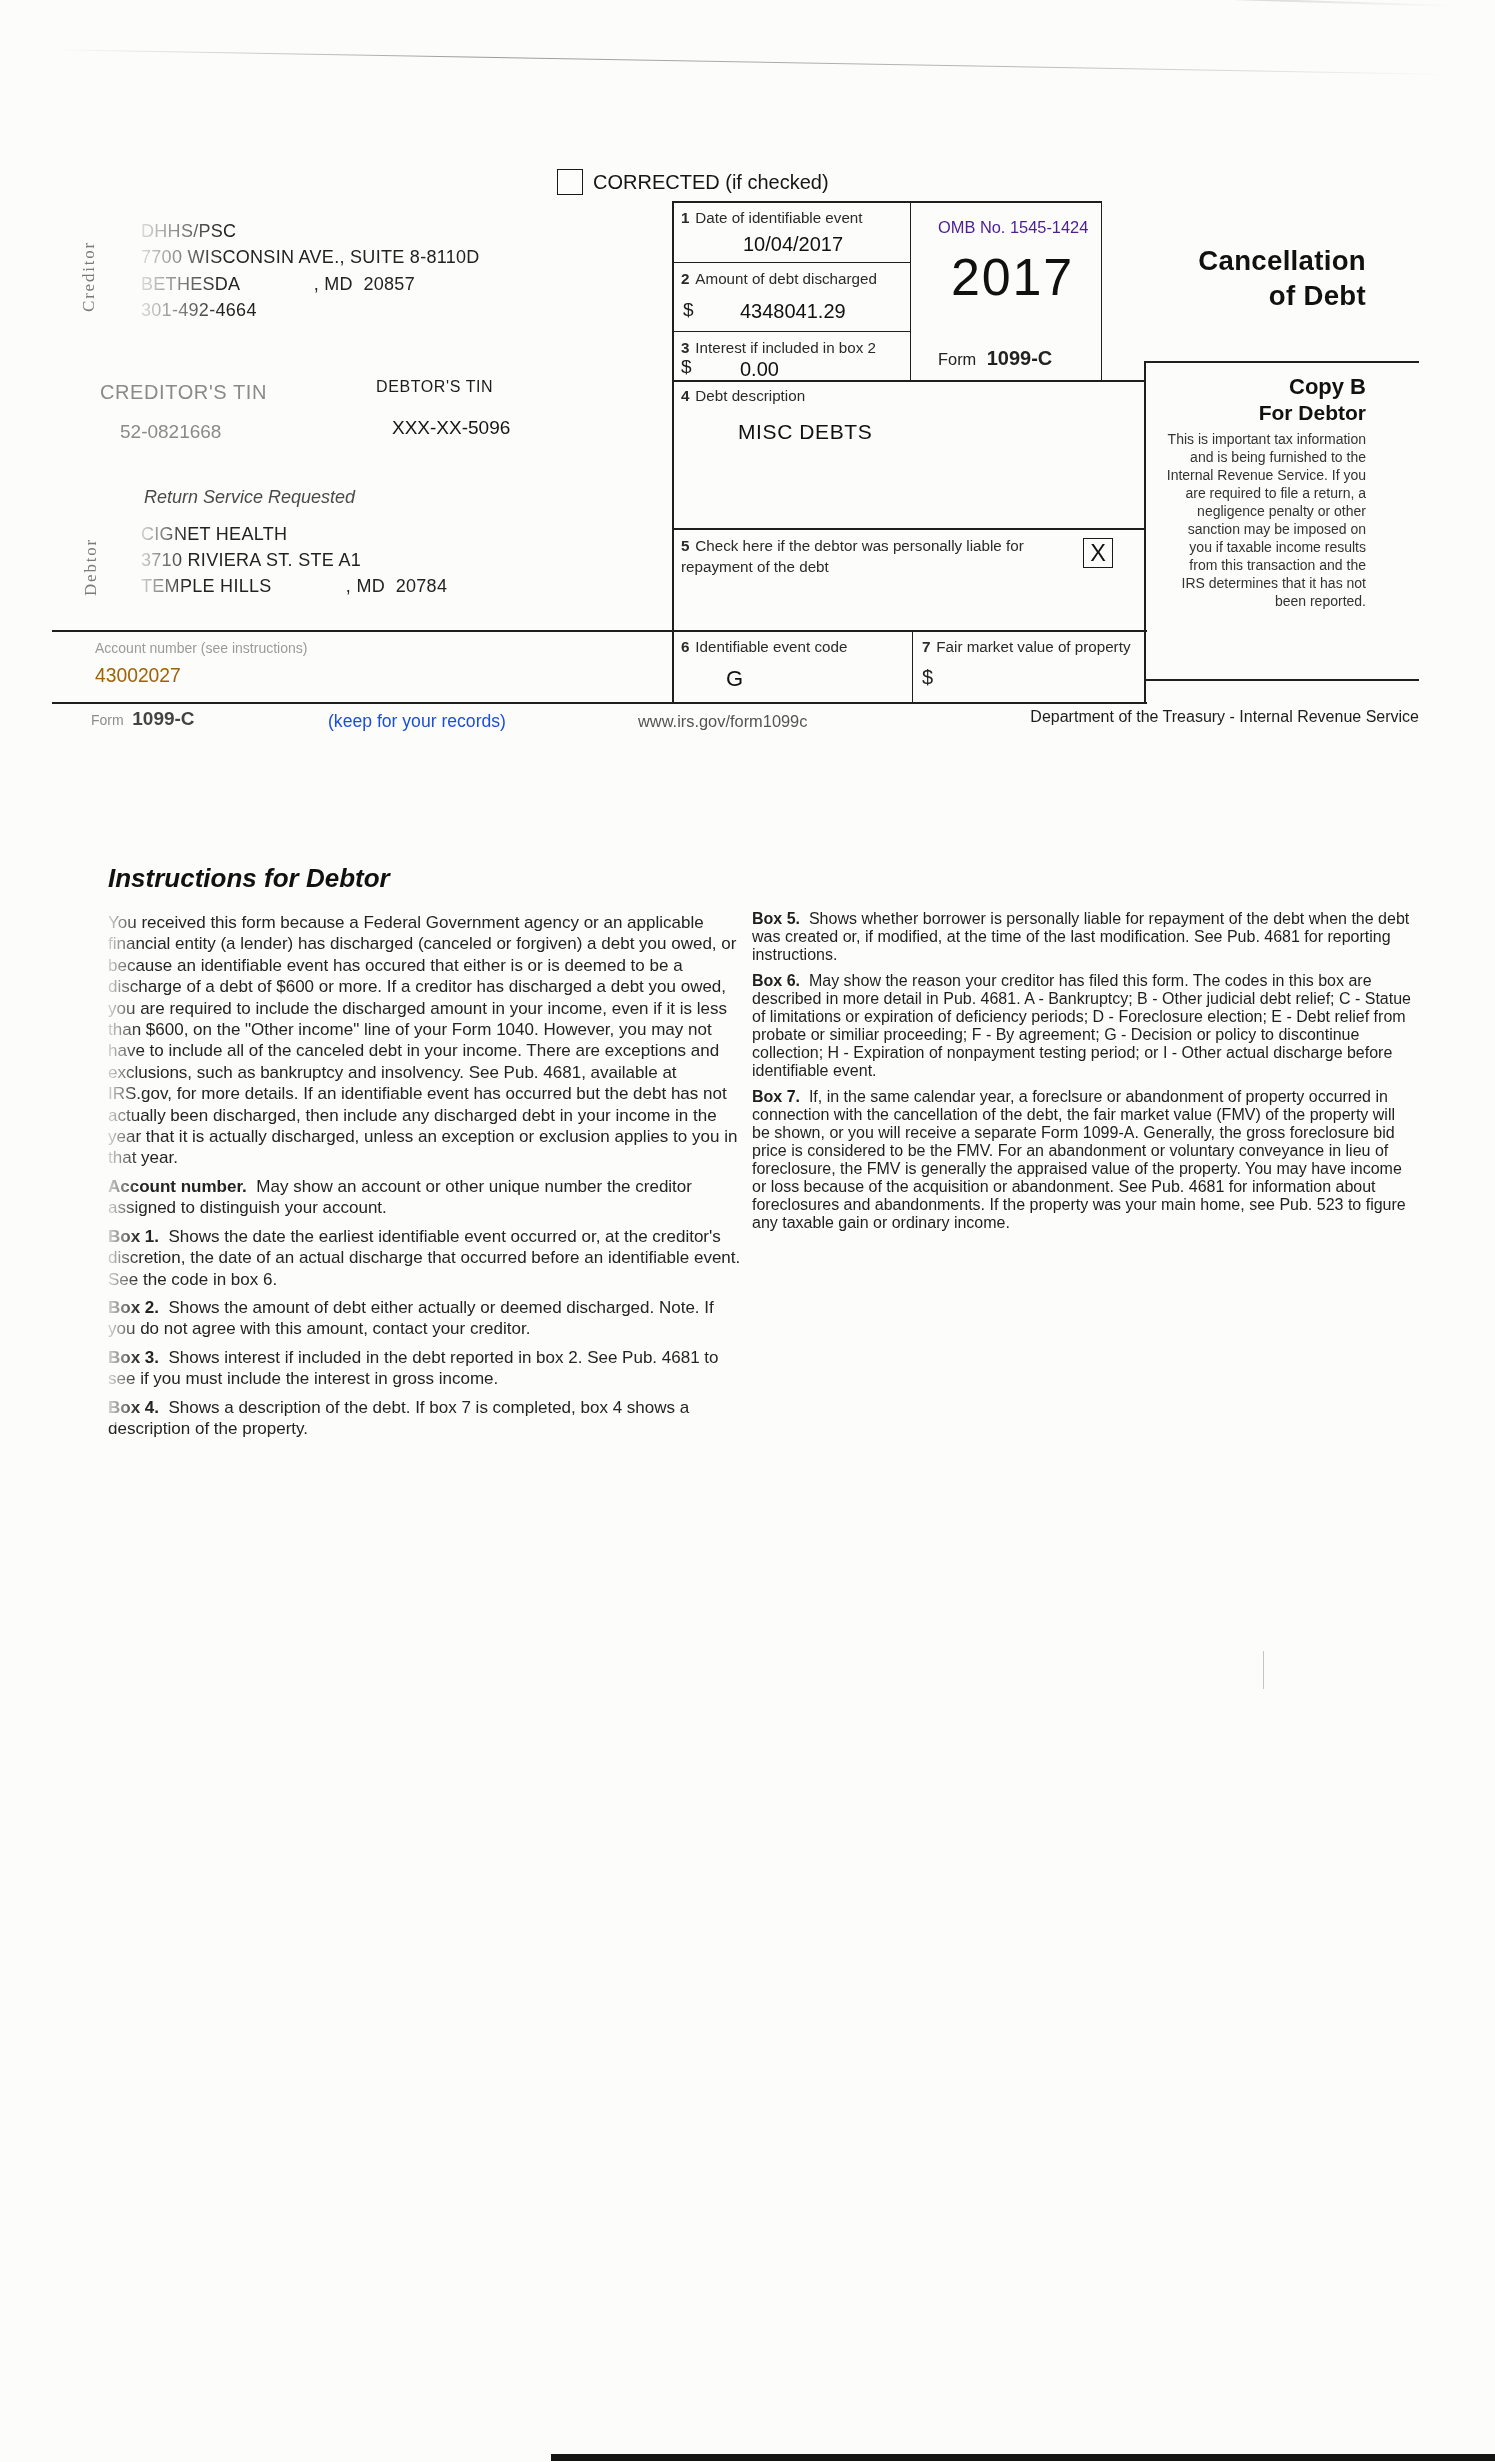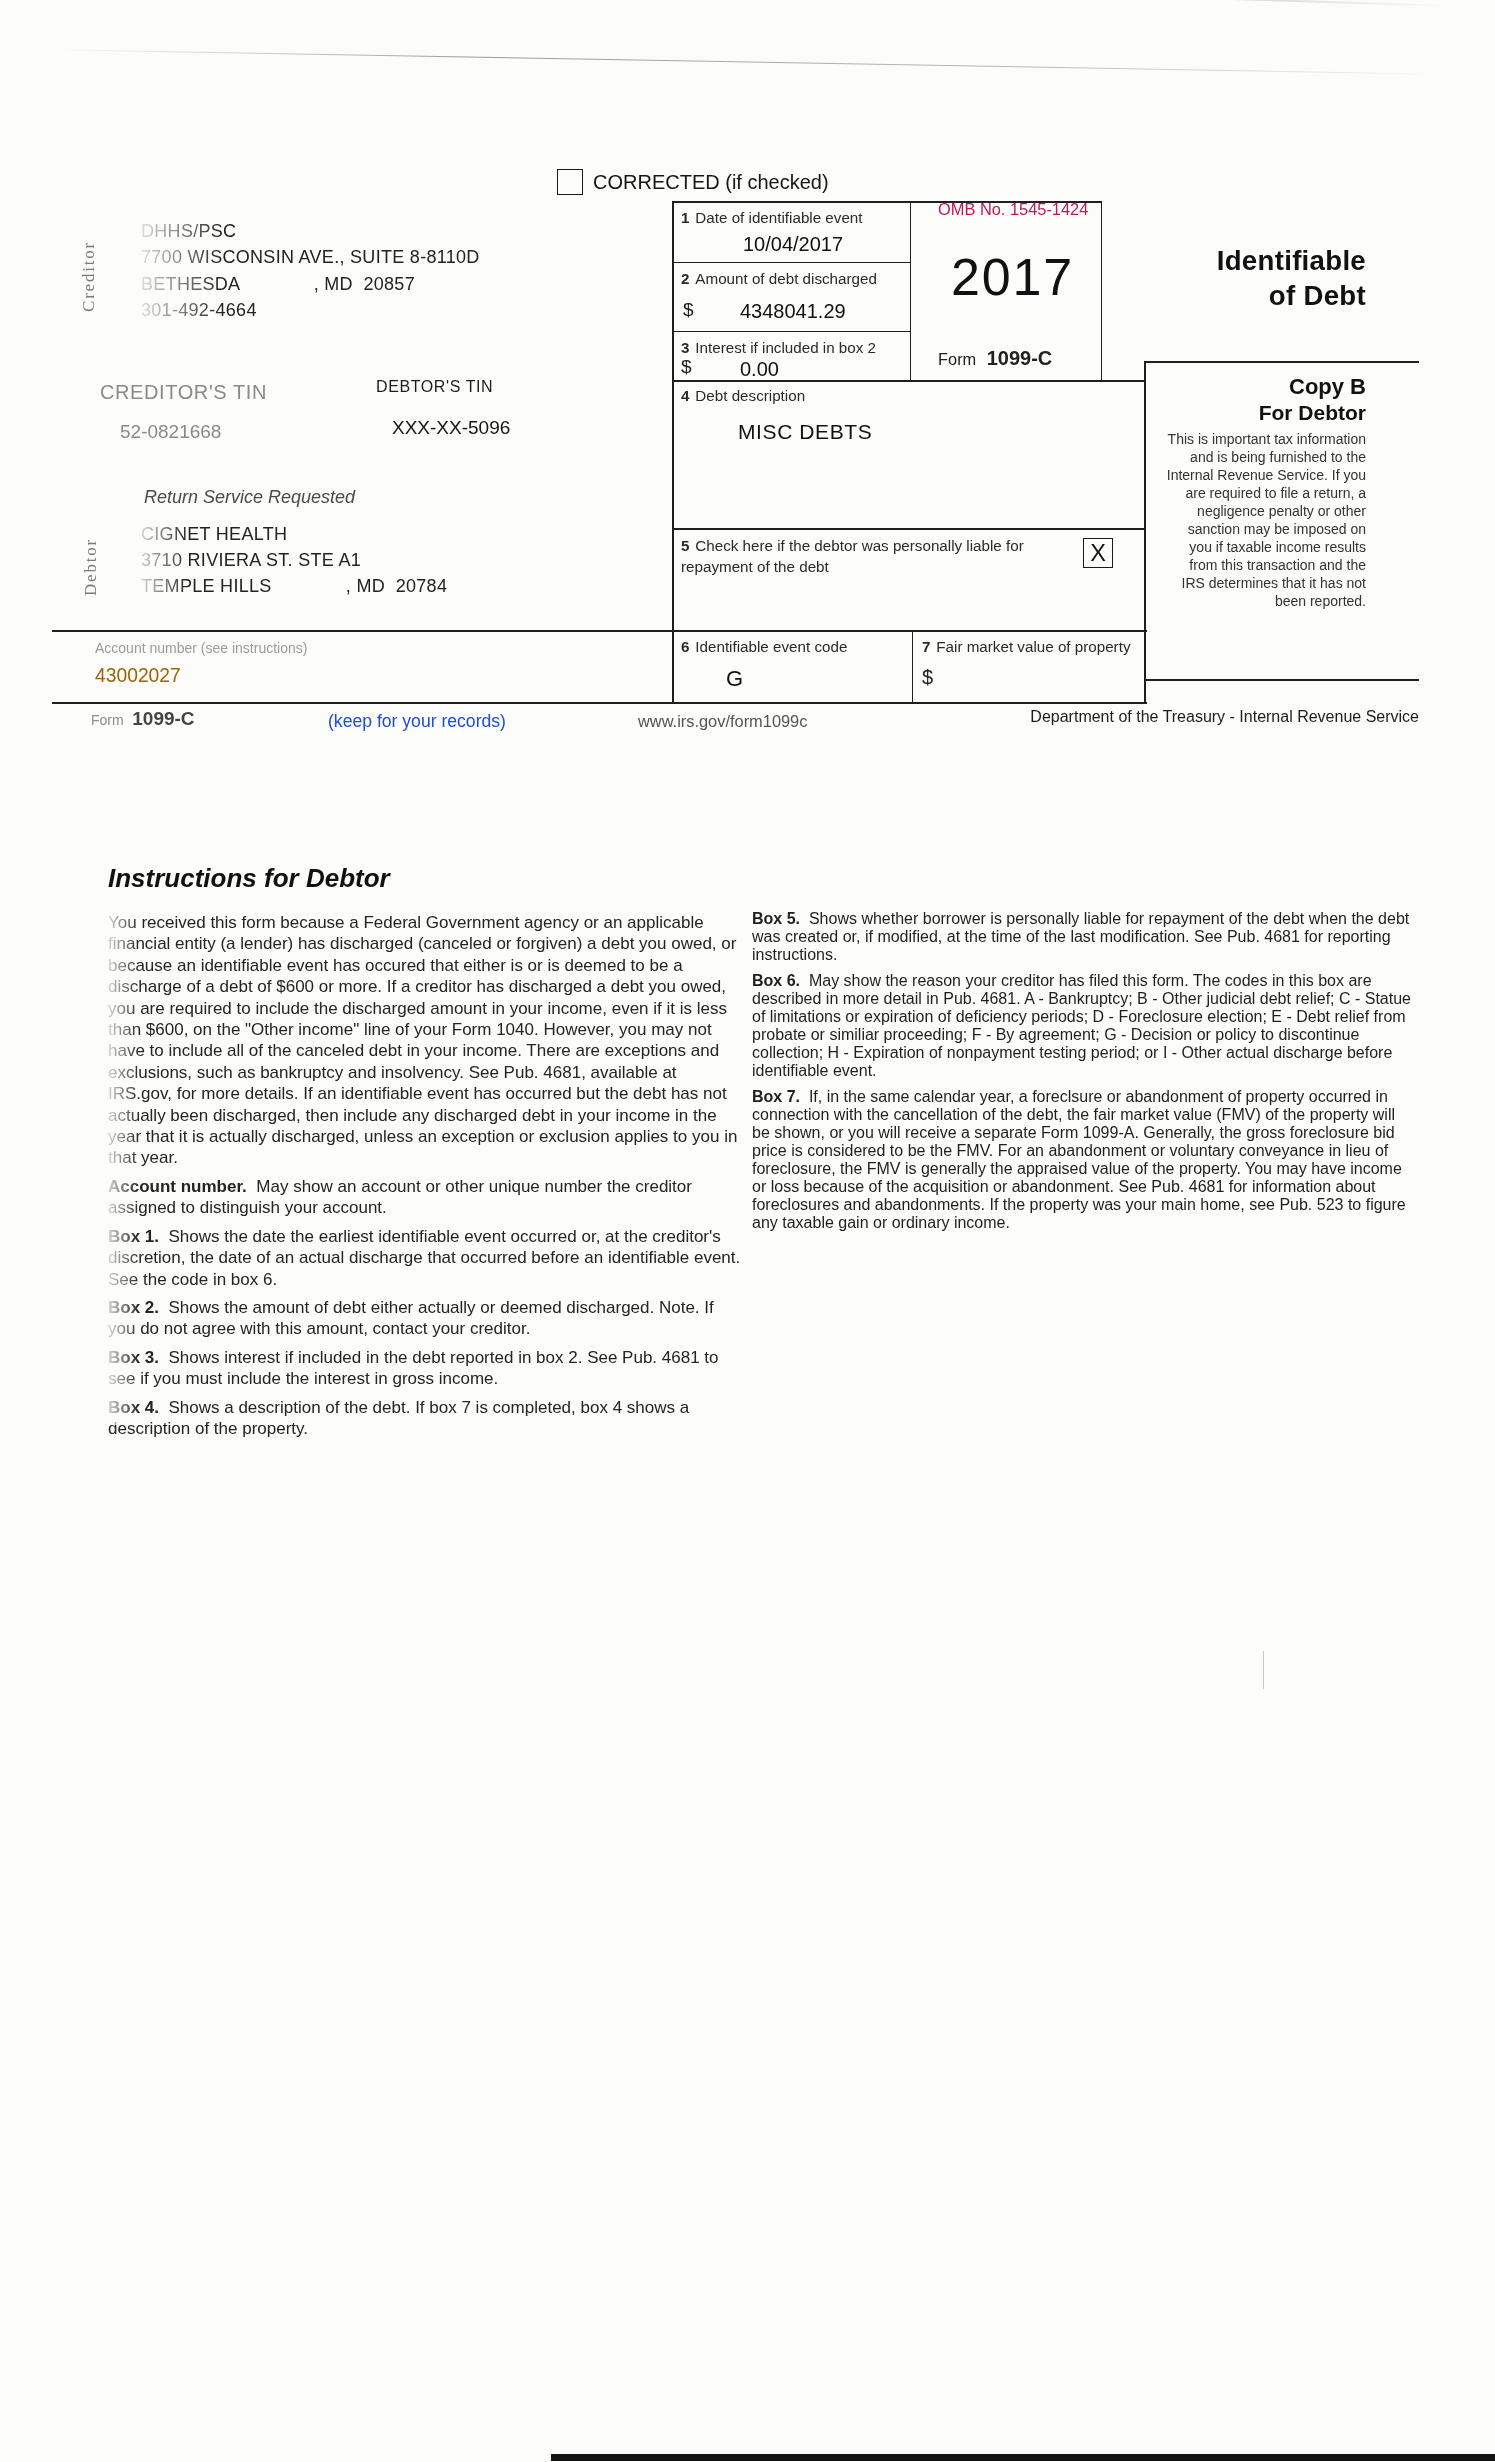--- a/index.html
+++ b/index.html
@@ -92,28 +92,28 @@
   </div>
   <div class="abs" style="left:683px;top:299px;font-size:19px;">$</div>
   <div class="abs val" style="left:740px;top:300px;">4348041.29</div>
 
   <div class="abs lbl" style="left:681px;top:339px;">
     <span class="num">3</span><span>Interest if included in box 2</span>
   </div>
   <div class="abs" style="left:681px;top:356px;font-size:19px;">$</div>
   <div class="abs val" style="left:740px;top:358px;">0.00</div>
 
-  <div class="abs" style="left:938px;top:200px;font-size:16.4px;color:#be185d;">OMB No. 1545-1424</div>
+  <div class="abs" style="left:938px;top:218px;font-size:16.4px;color:#4c1d95;">OMB No. 1545-1424</div>
   <div class="abs" style="left:951px;top:247px;font-size:52px;color:#111;letter-spacing:1.8px;">2017</div>
   <div class="abs" style="left:938px;top:347px;font-size:16.4px;color:#222;">
     <span>Form</span>
     <span style="font-weight:bold;font-size:20px;margin-left:5.9px;">1099-C</span>
   </div>
 
-  <div class="abs rightcol title" style="left:1149px;top:245px;width:217px;">Identifiable</div>
+  <div class="abs rightcol title" style="left:1149px;top:245px;width:217px;">Cancellation</div>
   <div class="abs rightcol title" style="left:1149px;top:280px;width:217px;">of Debt</div>
   <div class="abs rightcol copyhead" style="left:1149px;top:374px;width:217px;">Copy B</div>
   <div class="abs rightcol copyhead" style="left:1149px;top:401px;width:217px;font-size:21px;">For Debtor</div>
   <div class="abs rightcol note" style="left:1164px;top:430px;width:202px;">This is important tax information and is being furnished to the Internal Revenue Service. If you are required to file a return, a negligence penalty or other sanction may be imposed on you if taxable income results from this transaction and the IRS determines that it has not been reported.</div>
 
   <div class="abs lbl" style="left:681px;top:387px;">
     <span class="num">4</span><span>Debt description</span>
   </div>
   <div class="abs" style="left:738px;top:420px;font-size:21px;color:#111;letter-spacing:0.6px;">MISC DEBTS</div>
 

